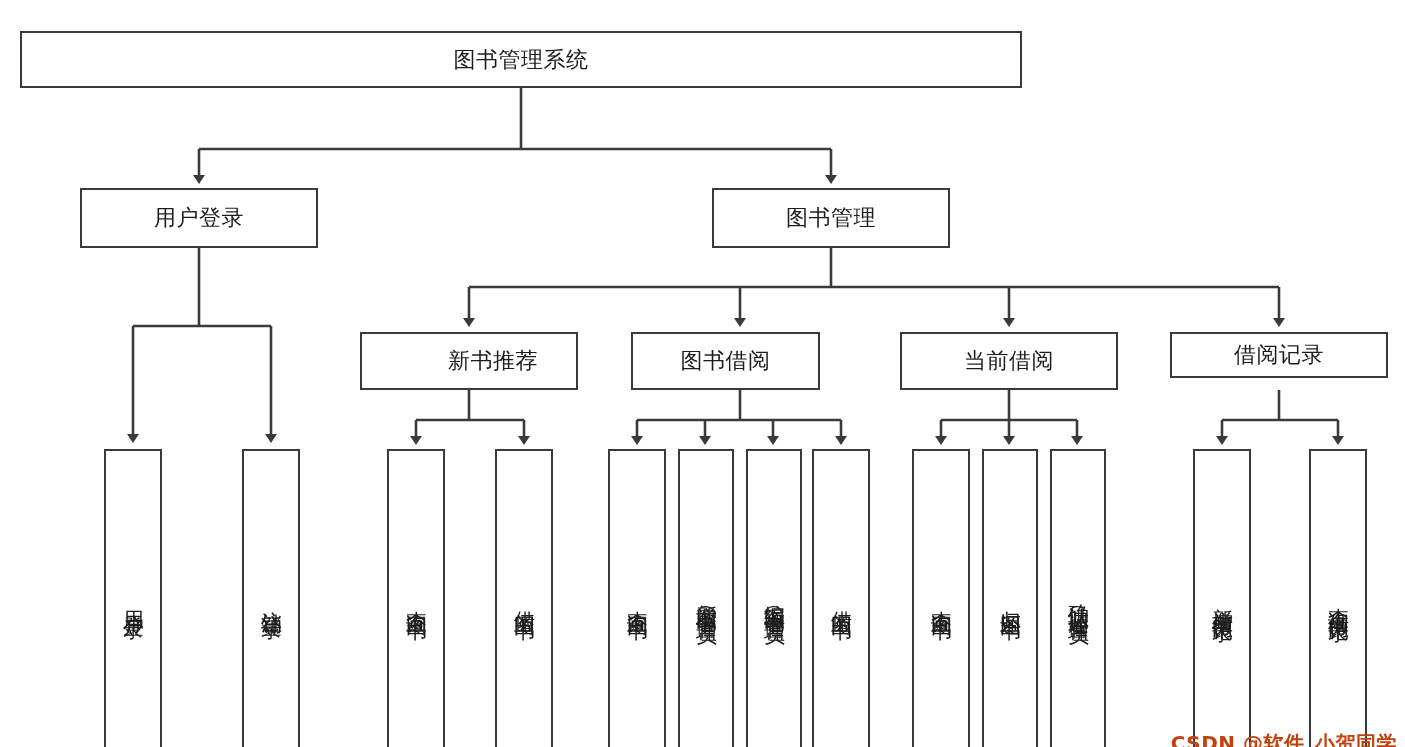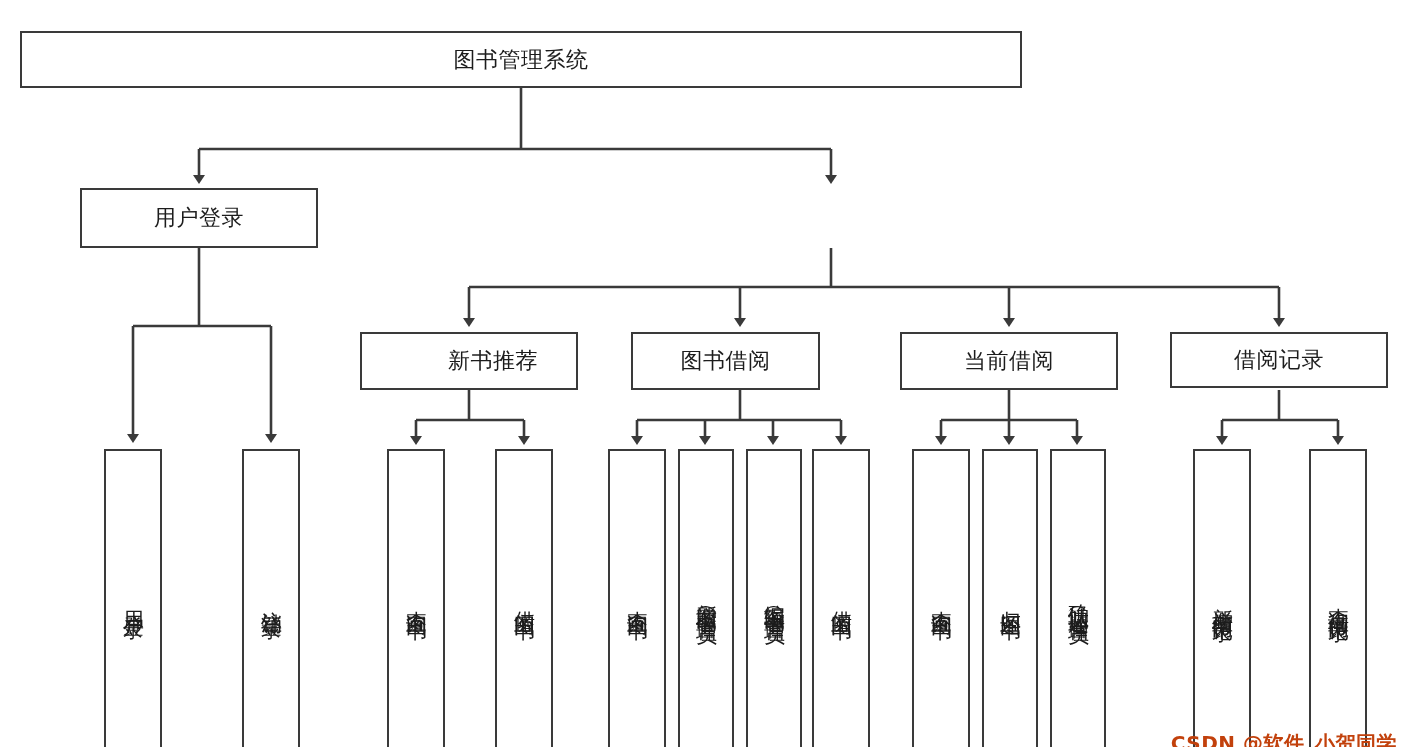--- a/index.html
+++ b/index.html
@@ -128,31 +128,34 @@
     </g>
   </svg>
 
   <div class="node horizontal" style="left:20px; top:15px; width:1002px; height:57px;">
     <span class="node-label">图书管理系统</span>
   </div>
 
   <div class="node horizontal" style="left:80px; top:172px; width:238px; height:60px;">
     <span class="node-label">用户登录</span>
   </div>
+  <div class="node horizontal" style="left:712px; top:172px; width:238px; height:60px;">
+    <span class="node-label">图书管理</span>
+  </div>
 
   <div class="node horizontal" style="left:360px; top:316px; width:218px; height:58px;padding-left:48px;">
     <span class="node-label">新书推荐</span>
   </div>
   <div class="node horizontal" style="left:631px; top:316px; width:189px; height:58px;">
     <span class="node-label">图书借阅</span>
   </div>
   <div class="node horizontal" style="left:900px; top:316px; width:218px; height:58px;text-align:center;">
     <span class="node-label">当前借阅</span>
   </div>
-  <div class="node horizontal" style="left:1170px; top:316px; width:218px; height:56px;">
+  <div class="node horizontal" style="left:1170px; top:316px; width:218px; height:46px;">
     <span class="node-label">借阅记录</span>
   </div>
 
   <div class="node vertical" style="left:104px; top:433px; width:58px; height:302px;">
     <span class="node-label">用户登录</span>
   </div>
   <div class="node vertical" style="left:242px; top:433px; width:58px; height:302px;">
     <span class="node-label">注销登录</span>
   </div>
 

